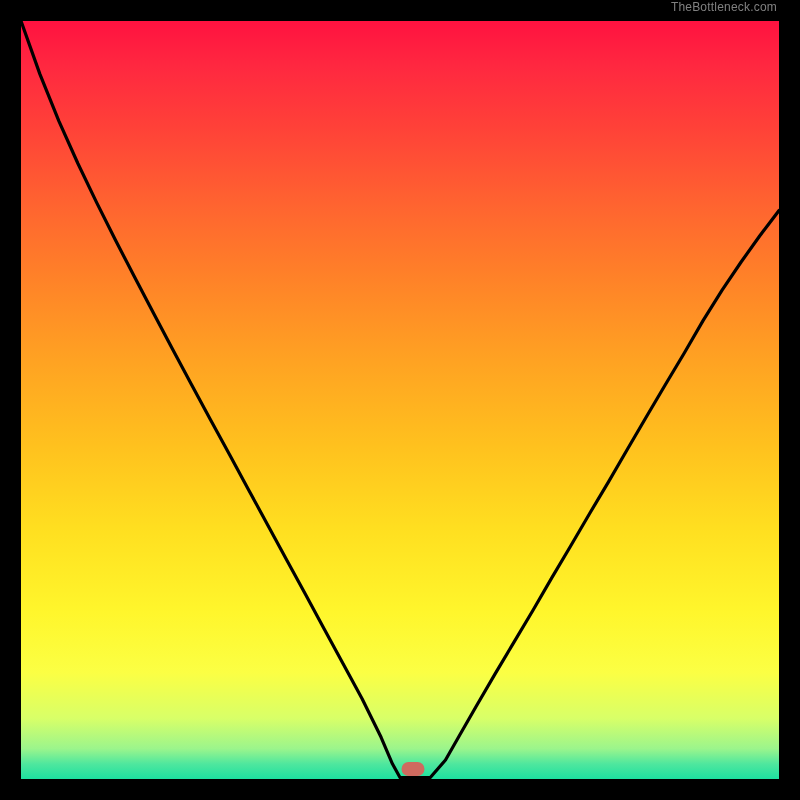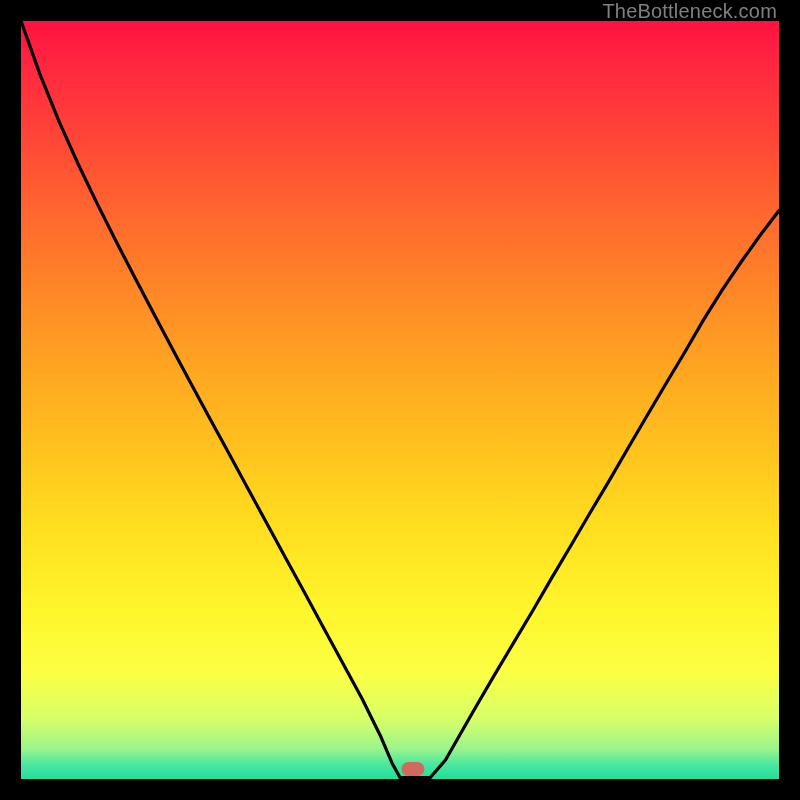--- a/index.html
+++ b/index.html
@@ -63,21 +63,21 @@
     width: 23px;
     height: 14px;
     border-radius: 7px;
     transform: translate(-50%, -50%);
   }
   .watermark {
     position: absolute;
     top: 0px;
     right: 23px;
     color: #808080;
-    font-size: 20px;
+    font-size: 12px;
     font-weight: 500;
     letter-spacing: 0.2px;
   }
 </style>
 </head>
 <body>
 
 <div class="frame">
 
   <div class="watermark">TheBottleneck.com</div>

